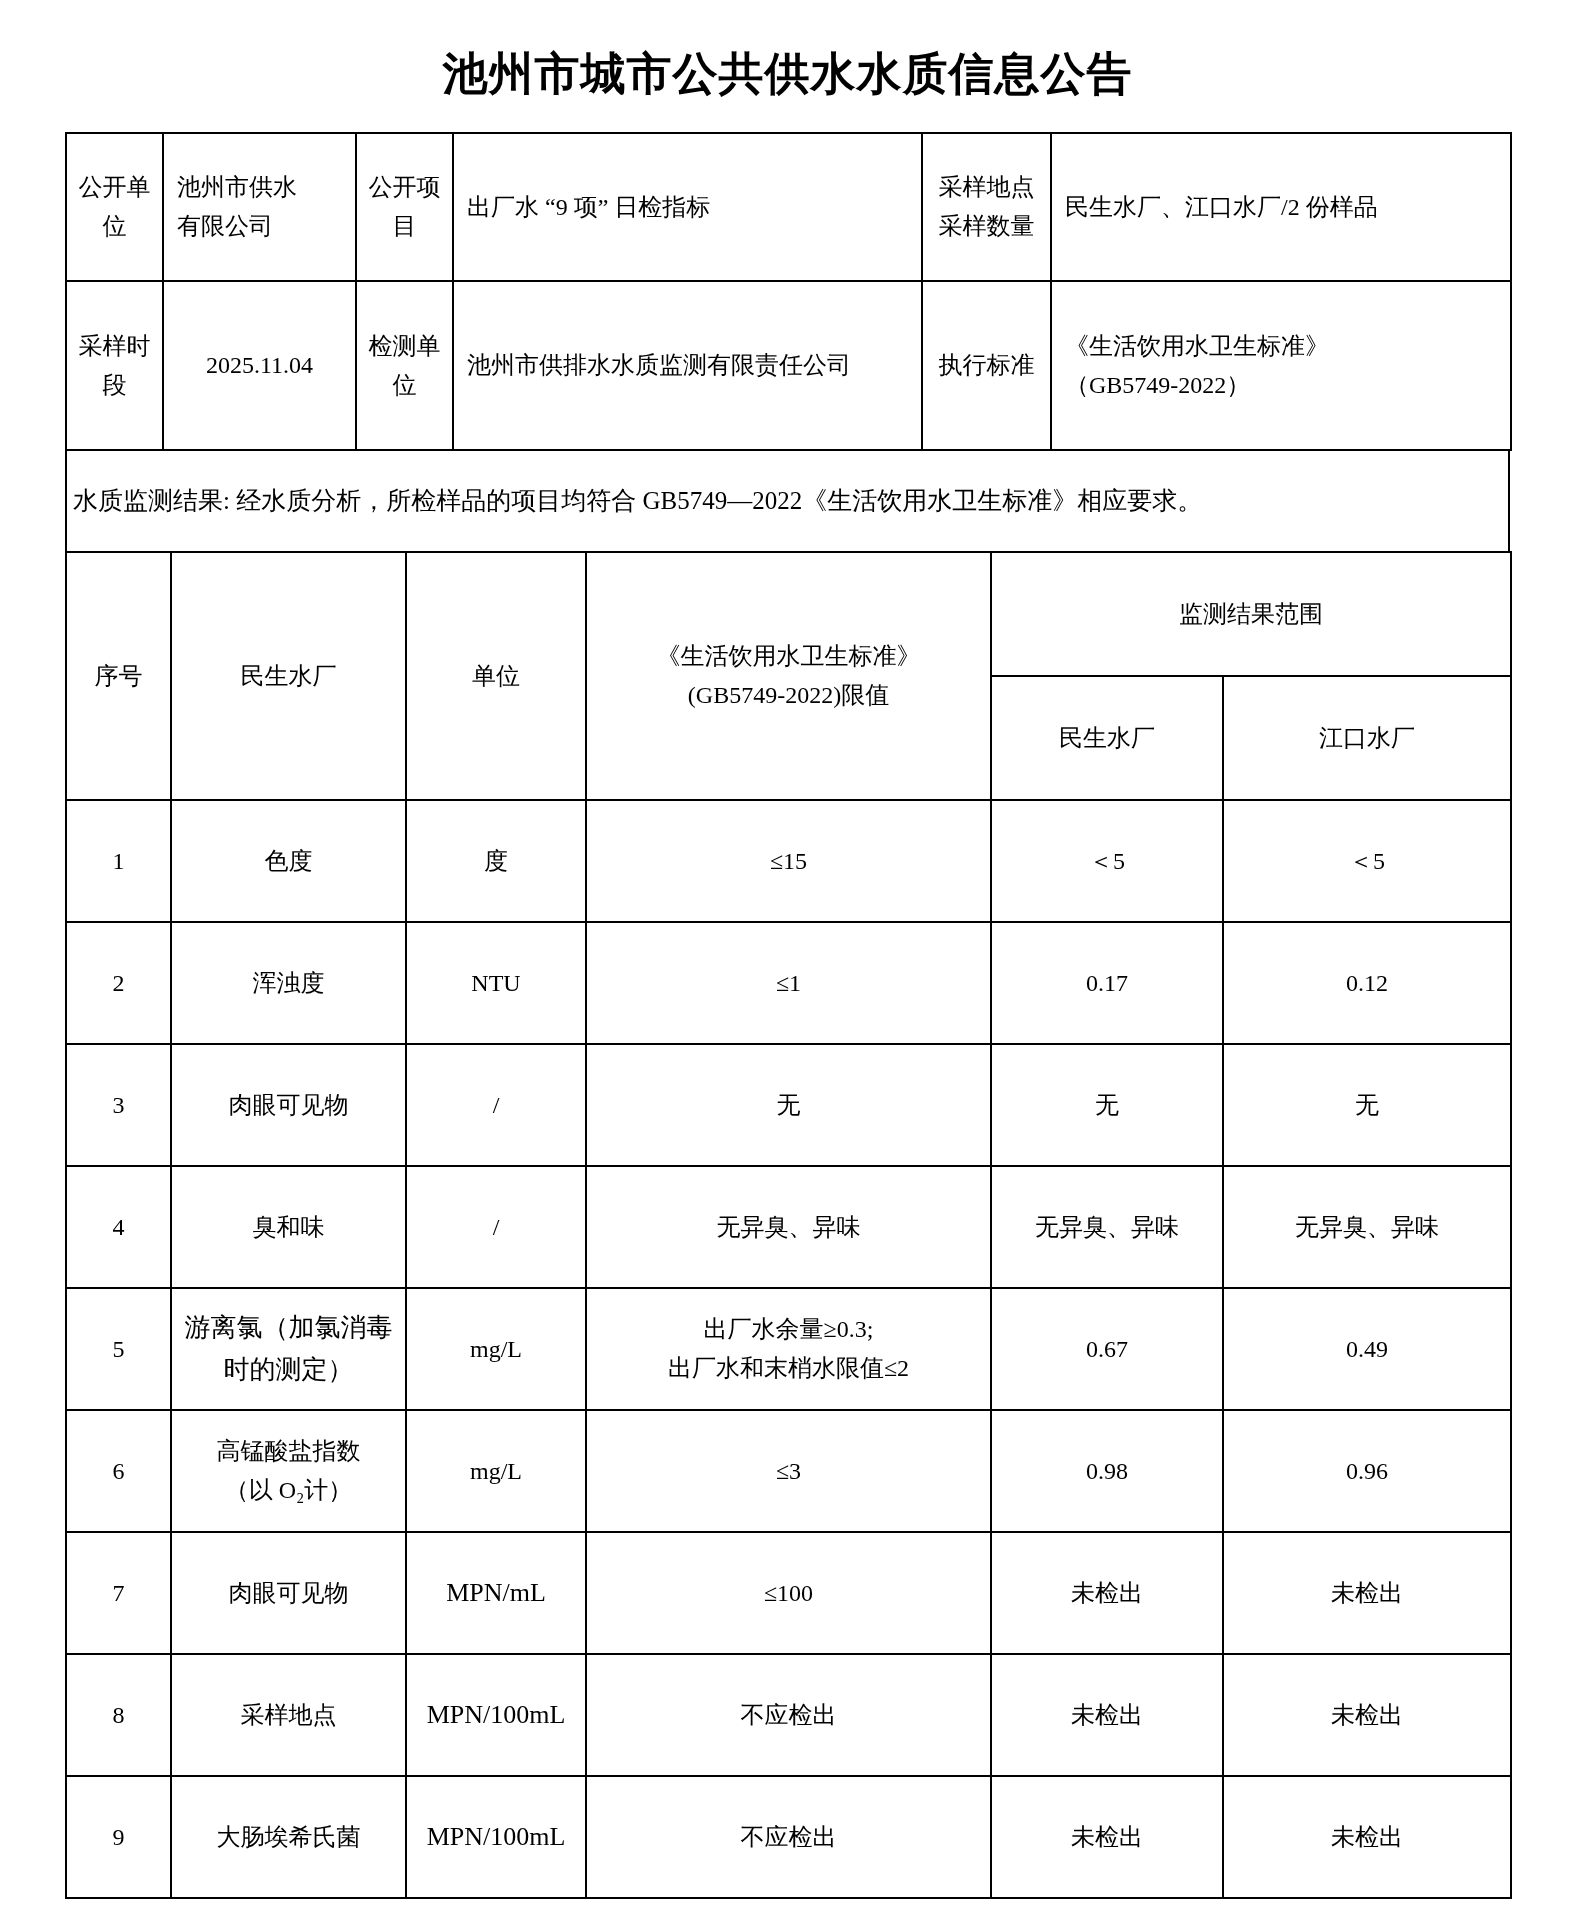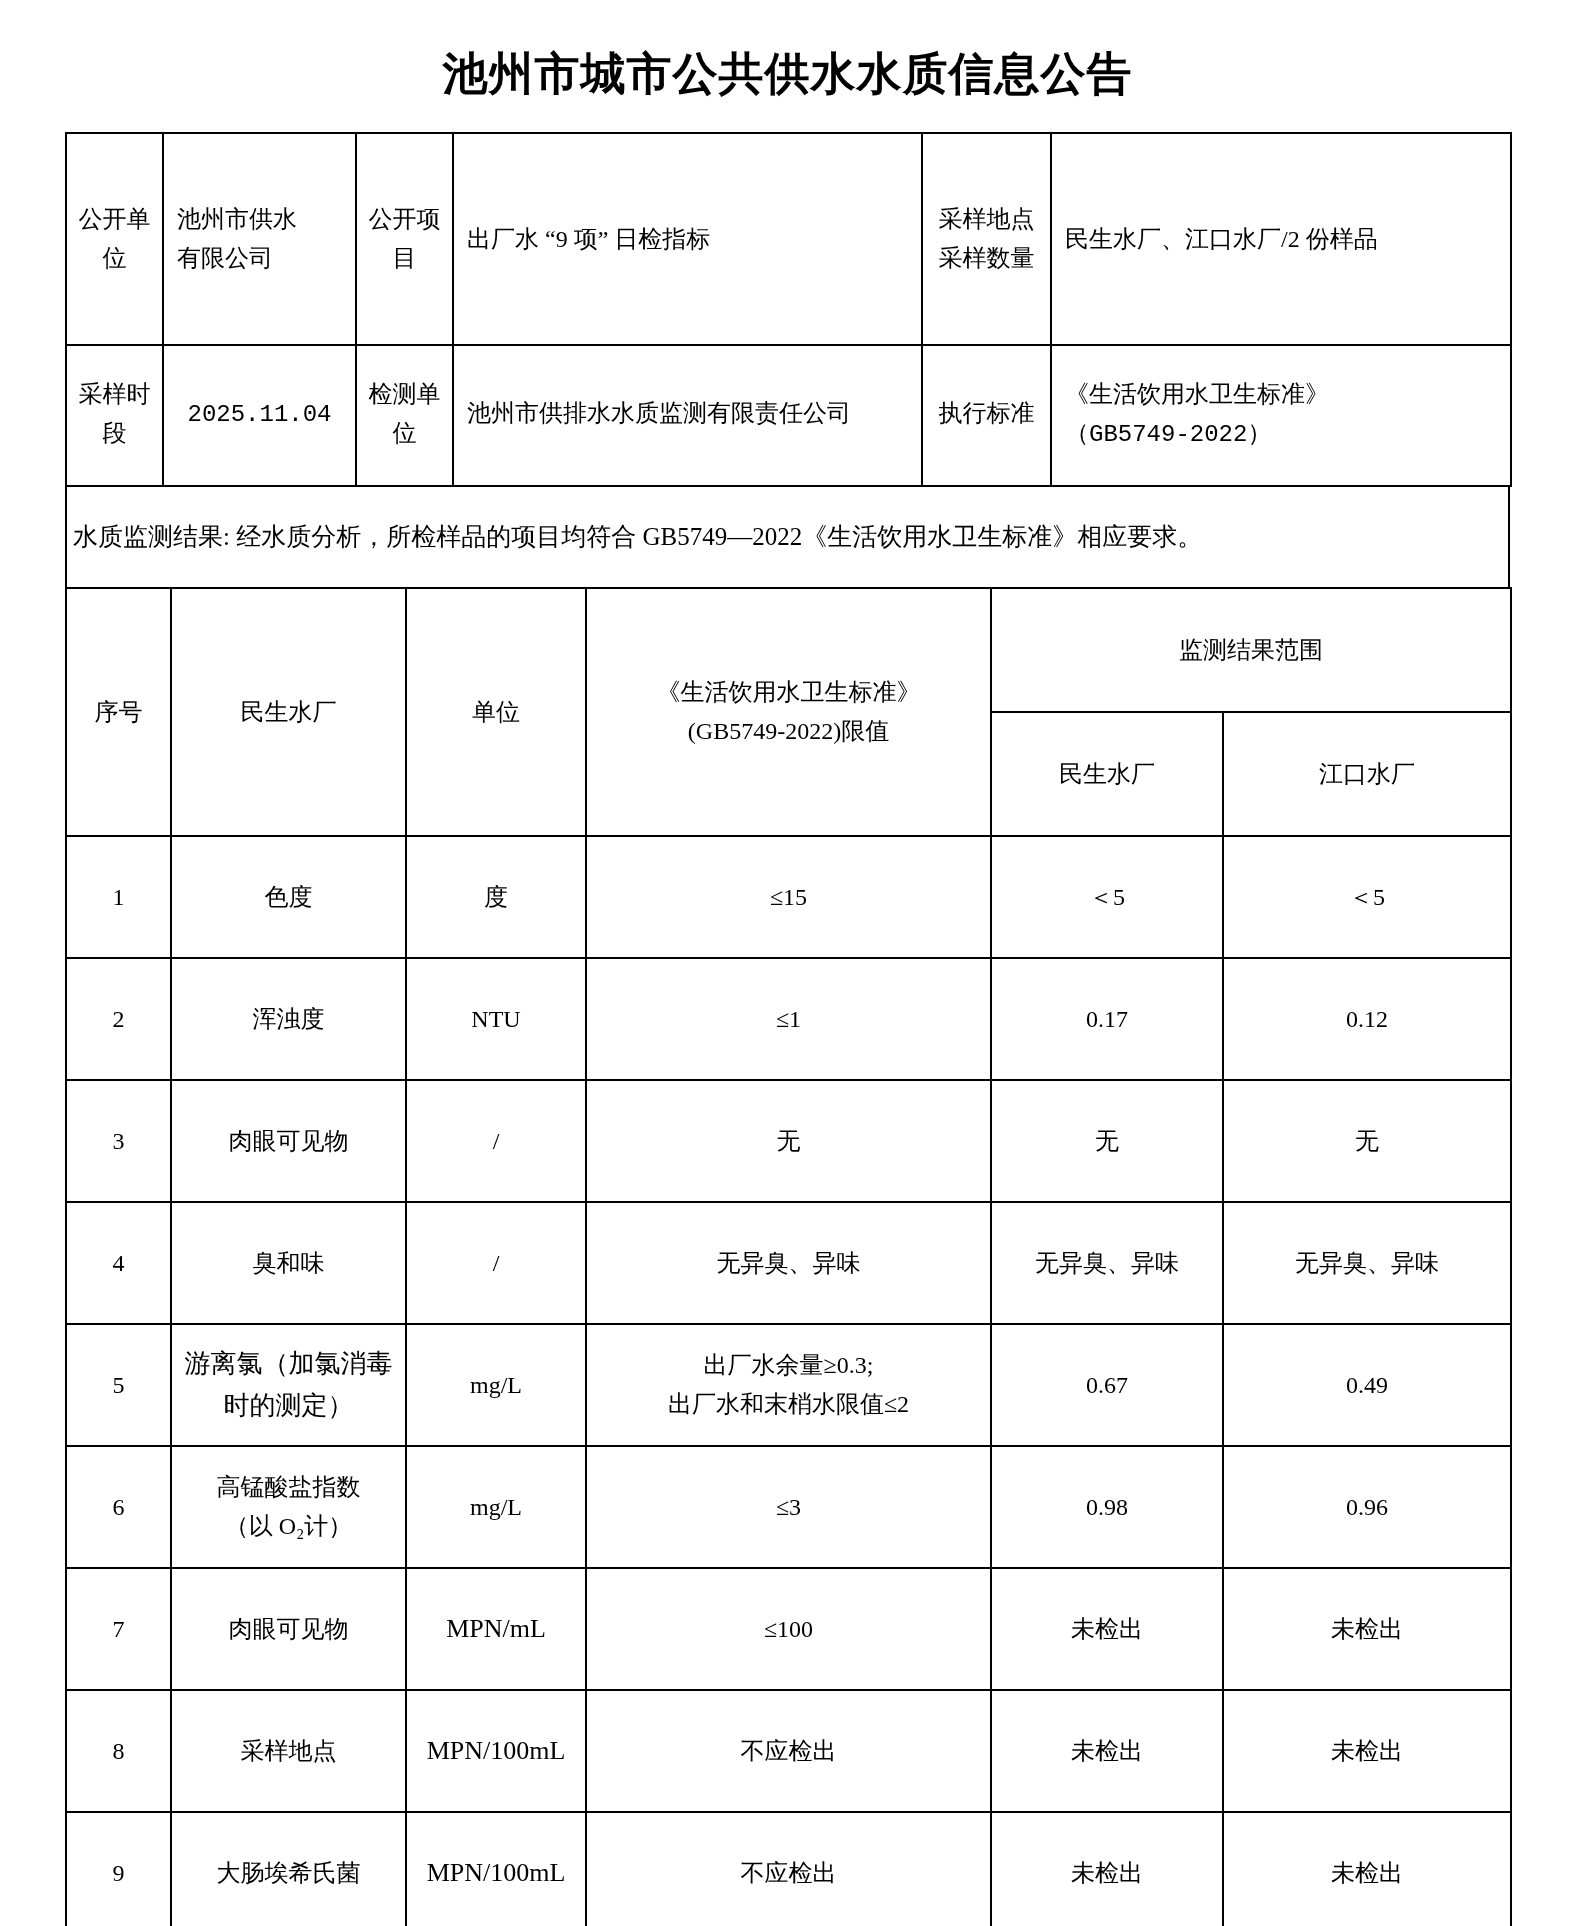--- a/index.html
+++ b/index.html
@@ -21,22 +21,22 @@
   td{
     border:2px solid #000;
     font-size:24px;line-height:1.62;
     text-align:center;vertical-align:middle;
     white-space:pre-line;
     padding:4px 6px;box-sizing:border-box;
     overflow:hidden;
   }
   td.left{text-align:left;padding-left:13px;padding-right:10px;}
   
-  tr.r-info1{height:212px;}
-  tr.r-info2{height:141px;font-family:Liberation Mono, monospace;}
+  tr.r-info1{height:148px;}
+  tr.r-info2{height:169px;}
   tr.r-note{height:102px;}
   tr.r-head{height:124px;}
   tr.r-data{height:122px;}
   td.note-cell{text-align:left;font-size:25px;padding:6px 6px;}
   td.small{font-size:26px;}
 </style>
 </head>
 <body>
 
 <div class="doc">

